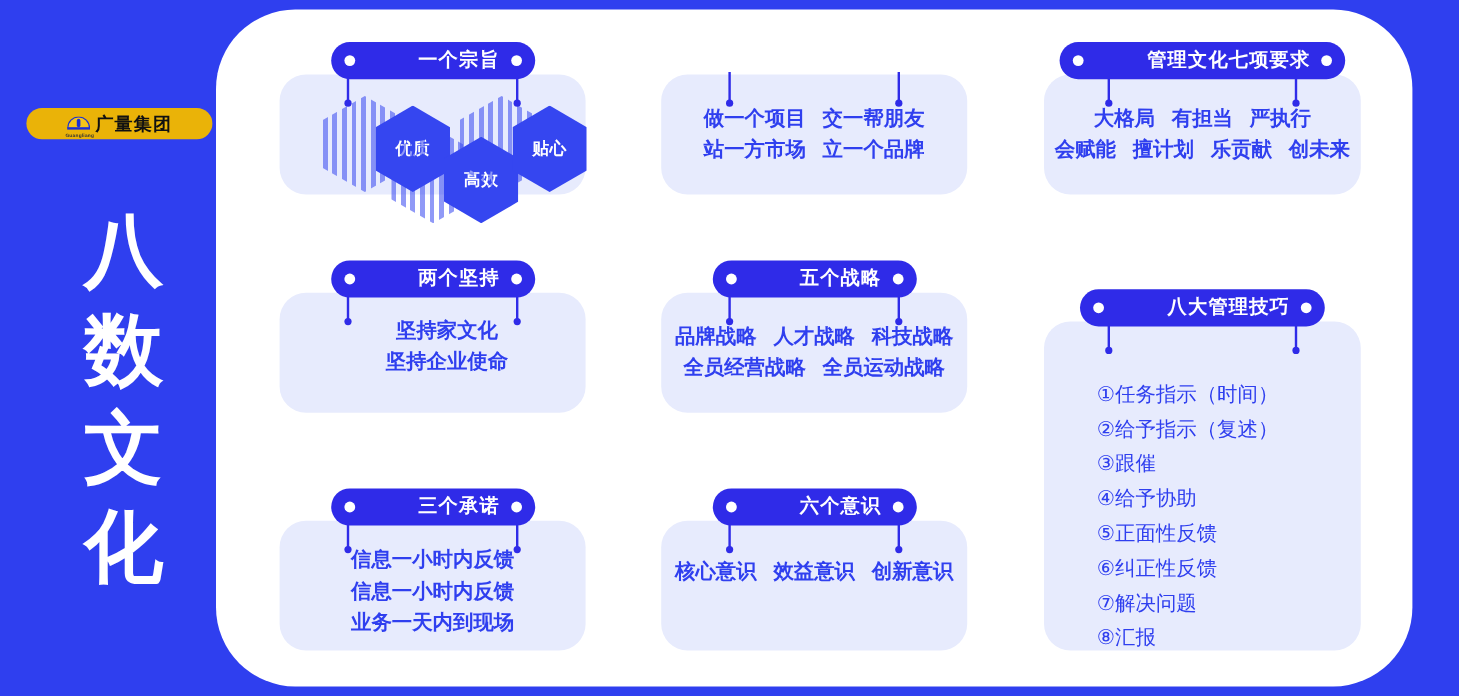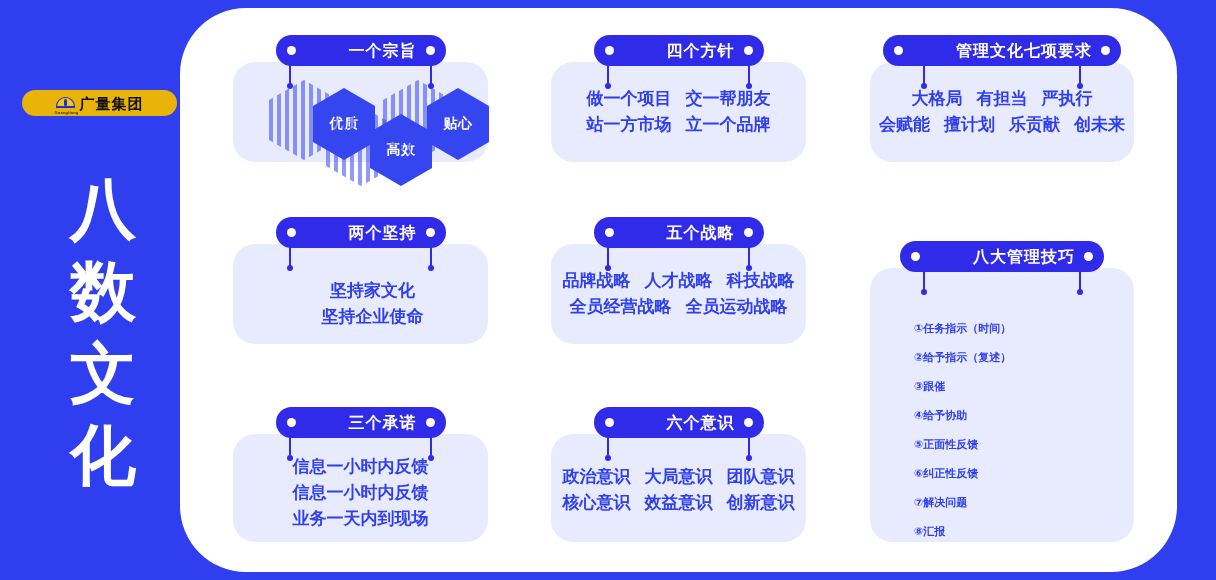--- a/index.html
+++ b/index.html
@@ -189,22 +189,22 @@
     opacity: .55;
     z-index: 0;
   }
   .hex-wrap .hex { left: 4px; top: 4px; }
 
   
   .num-list {
     position: absolute;
     left: 44px; top: 46px;
     color: #2f3fef;
-    font-size: 11px;
-    font-weight: bold;
+    font-size: 17px;
+    font-weight: normal;
     line-height: 29px;
     text-align: left;
   }
   .num-list .item { white-space: nowrap; }
 </style>
 </head>
 <body>
 
 <div id="brand-logo">
   <span class="mark">
@@ -243,25 +243,20 @@
         <span class="hex">高效</span>
       </div>
       <div class="hex-wrap" style="left:154px; top:-6px;">
         <span class="hex-dash"></span>
         <span class="hex">贴心</span>
       </div>
     </div>
   </div>
 
   <div class="card" style="left:371px; top:54px; width:255px; height:100px;">
-    <div class="card-title">
-      <span class="dot"></span>
-      <span class="label">四个方针</span>
-      <span class="dot"></span>
-    </div>
     <div class="connector" style="left:56px;"></div>
     <div class="connector" style="right:56px;"></div>
     <div class="card-body" style="top:24px;">
       <div class="line">
         <span>做一个项目</span><span class="gap"></span><span>交一帮朋友</span>
       </div>
       <div class="line">
         <span>站一方市场</span><span class="gap"></span><span>立一个品牌</span>
       </div>
     </div>
@@ -286,21 +281,21 @@
   </div>
 
   <div class="card" style="left:53px; top:236px; width:255px; height:100px;">
     <div class="card-title">
       <span class="dot"></span>
       <span class="label">两个坚持</span>
       <span class="dot"></span>
     </div>
     <div class="connector" style="left:56px;"></div>
     <div class="connector" style="right:56px;"></div>
-    <div class="card-body" style="top:34px;padding-left:24px;">
+    <div class="card-body" style="top:19px;padding-left:24px;">
       <div class="line"><span>坚持家文化</span></div>
       <div class="line"><span>坚持企业使命</span></div>
     </div>
   </div>
 
   <div class="card" style="left:371px; top:236px; width:255px; height:100px;">
     <div class="card-title">
       <span class="dot"></span>
       <span class="label">五个战略</span>
       <span class="dot"></span>
@@ -355,21 +350,18 @@
   <div class="card" style="left:371px; top:426px; width:255px; height:108px;">
     <div class="card-title">
       <span class="dot"></span>
       <span class="label">六个意识</span>
       <span class="dot"></span>
     </div>
     <div class="connector" style="left:56px;"></div>
     <div class="connector" style="right:56px;"></div>
     <div class="card-body" style="top:30px;">
       <div class="line">
-        <span>政治意识</span><span class="gap"></span><span>大局意识</span><span class="gap"></span><span>团队意识</span>
-      </div>
-      <div class="line">
         <span>核心意识</span><span class="gap"></span><span>效益意识</span><span class="gap"></span><span>创新意识</span>
       </div>
     </div>
   </div>
 
 </div>
 
 </body></html>

